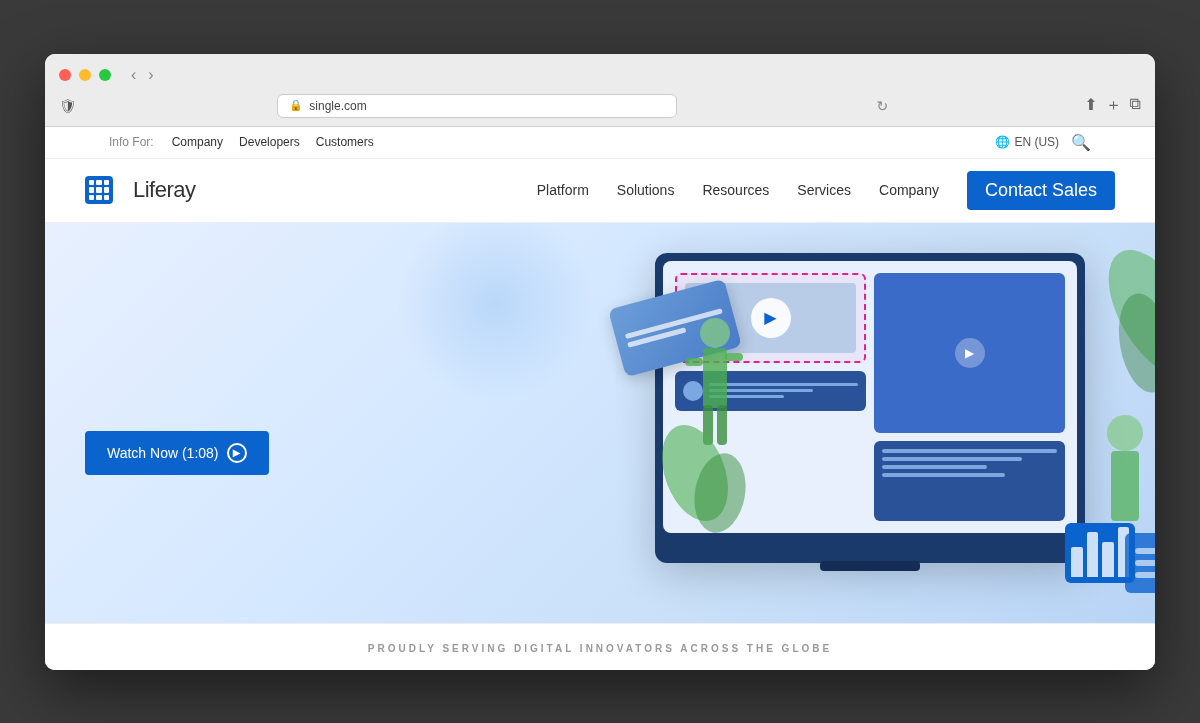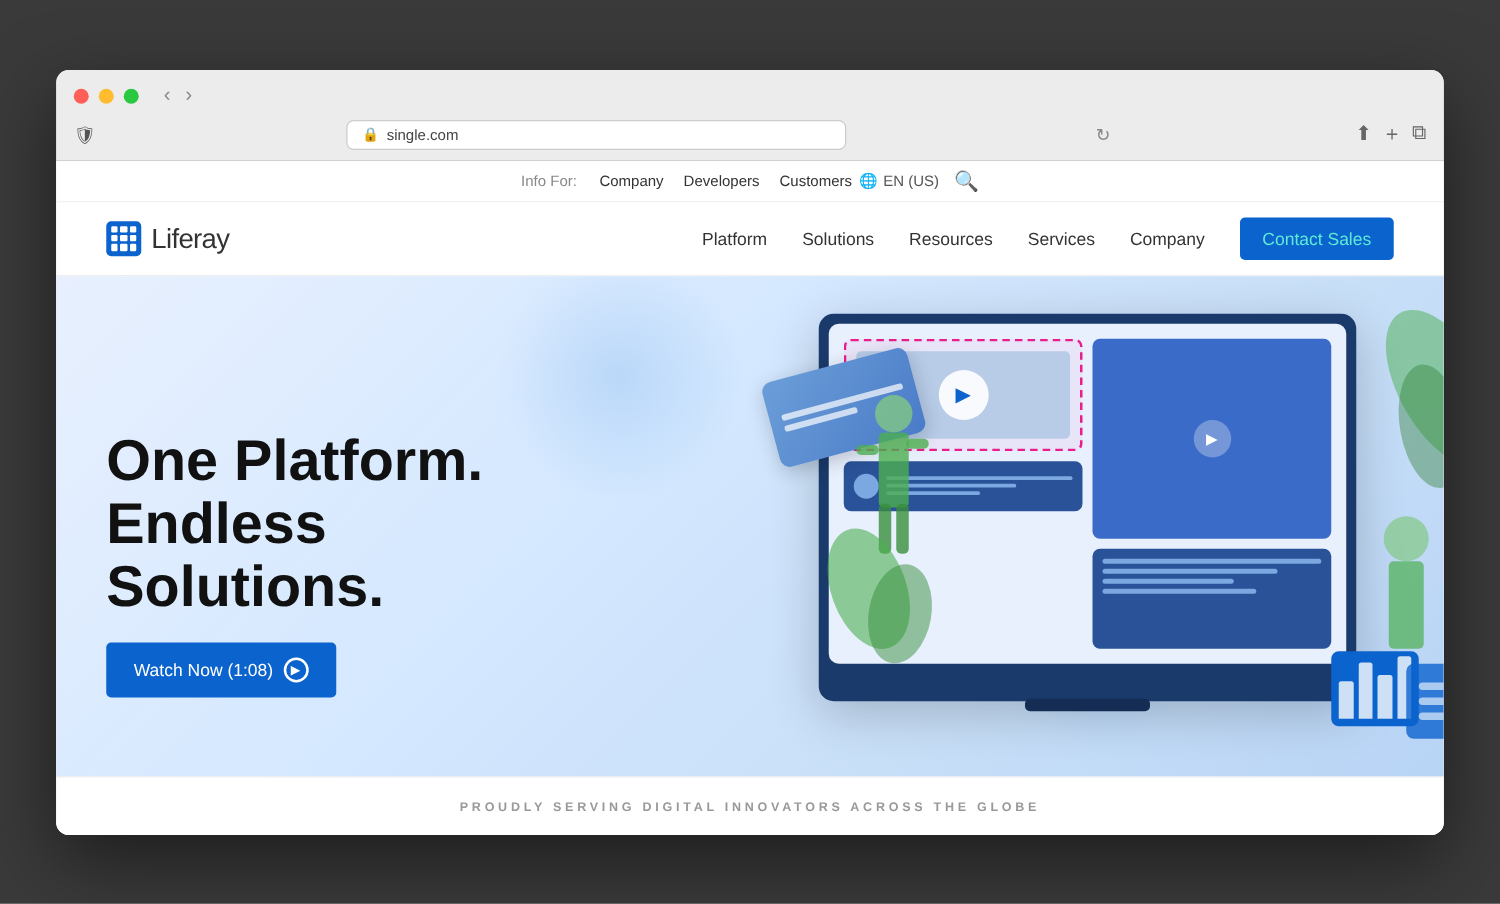--- a/index.html
+++ b/index.html
@@ -42,52 +42,52 @@
     .reload-btn { color: #888; font-size: 14px; margin-left: 4px; }
     .browser-actions { display: flex; gap: 8px; color: #666; font-size: 16px; margin-left: auto; }
 
     
     .website { background: #fff; }
 
     
     .top-bar {
       background: #fff;
       border-bottom: 1px solid #eee;
-      padding: 6px 20px;
-      display: flex; align-items: center; justify-content: center;
+      padding: 6px 64px;
+      display: flex; align-items: center; justify-content: space-between;
       font-size: 12px; color: #555;
     }
     .top-bar-left { display: flex; align-items: center; gap: 4px; }
     .top-bar-label { color: #888; margin-right: 8px; }
     .top-bar-link { color: #333; text-decoration: none; margin: 0 6px; cursor: pointer; }
     .top-bar-right { display: flex; align-items: center; gap: 12px; }
     .lang-selector { display: flex; align-items: center; gap: 4px; color: #555; font-size: 12px; cursor: pointer; }
     .search-icon { color: #555; font-size: 16px; cursor: pointer; }
 
     
     .main-nav {
       background: #fff;
       padding: 12px 40px;
       display: flex; align-items: center; justify-content: space-between;
       border-bottom: 1px solid #eee;
     }
-    .logo { display: flex; align-items: center; gap: 8px; }
+    .logo { display: flex; align-items: center; gap: 20px; }
     .logo-icon {
       width: 28px; height: 28px;
       background: #0b63ce;
       border-radius: 4px;
       display: grid; grid-template-columns: 1fr 1fr 1fr; gap: 2px; padding: 4px;
     }
     .logo-dot { background: #fff; border-radius: 1px; }
     .logo-text { font-size: 22px; font-weight: 300; color: #333; letter-spacing: -0.5px; }
     .nav-links { display: flex; align-items: center; gap: 28px; }
     .nav-link { font-size: 14px; color: #333; text-decoration: none; cursor: pointer; font-weight: 400; }
     .contact-btn {
-      background: #0b63ce; color: #5eead4; border: none; border-radius: 4px;
-      padding: 9px 18px; font-size: 14px; font-weight: 500; cursor: pointer;
+      background: #0b63ce; color: #ffffff; border: none; border-radius: 4px;
+      padding: 9px 18px; font-size: 18px; font-weight: 500; cursor: pointer;
     }
 
     
     .hero {
       background: linear-gradient(135deg, #e8f0fe 0%, #d4e8ff 40%, #c8dff8 70%, #b8d4f5 100%);
       padding: 60px 40px 0;
       display: flex; align-items: center; justify-content: space-between;
       min-height: 400px; position: relative; overflow: hidden;
     }
     .hero-content { max-width: 400px; z-index: 2; }
@@ -273,24 +273,20 @@
         <a class="nav-link">Company</a>
         <button class="contact-btn">Contact Sales</button>
       </div>
     </div>
 
     <div class="hero">
       <div class="blob-1"></div>
       <div class="blob-2"></div>
 
       <div class="hero-content">
-        <h1 class="hero-title">
-          <span>One Platform.</span><br>
-          <span>Endless Solutions.</span>
-        </h1>
         <button class="watch-btn">
           <span>Watch Now (1:08)</span>
           <span class="play-circle">▶</span>
         </button>
       </div>
 
       <div class="hero-illustration">
 
         <div class="monitor-container">
           <div class="monitor-frame">

